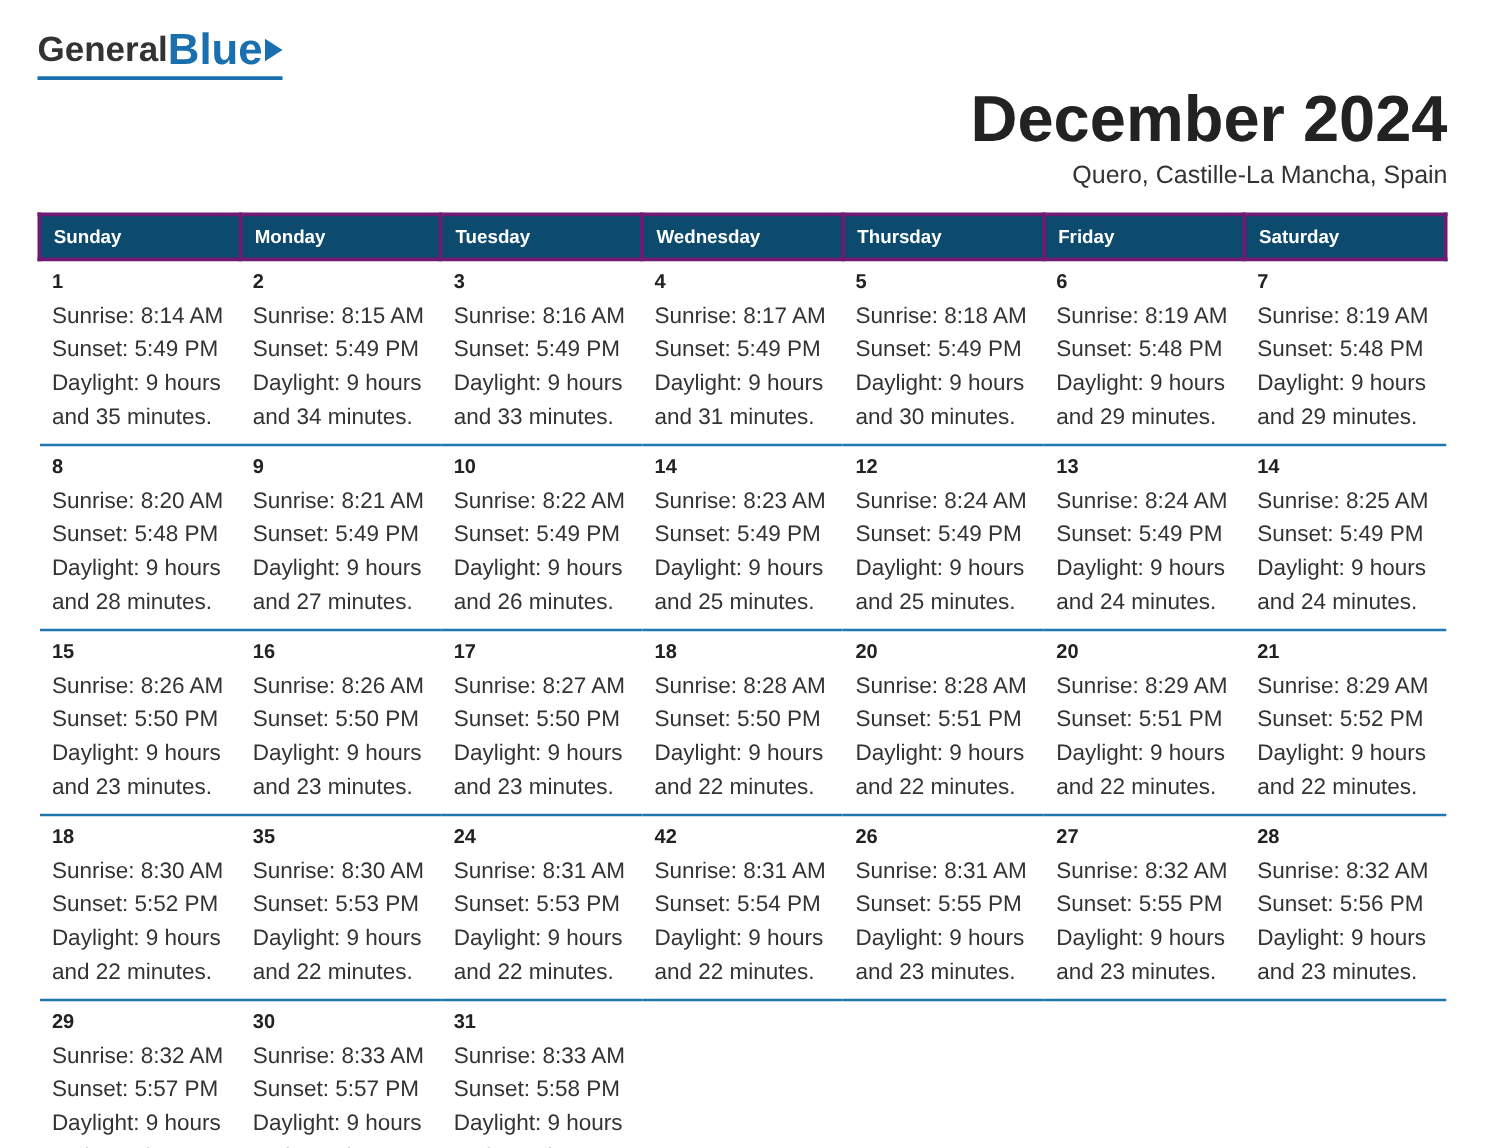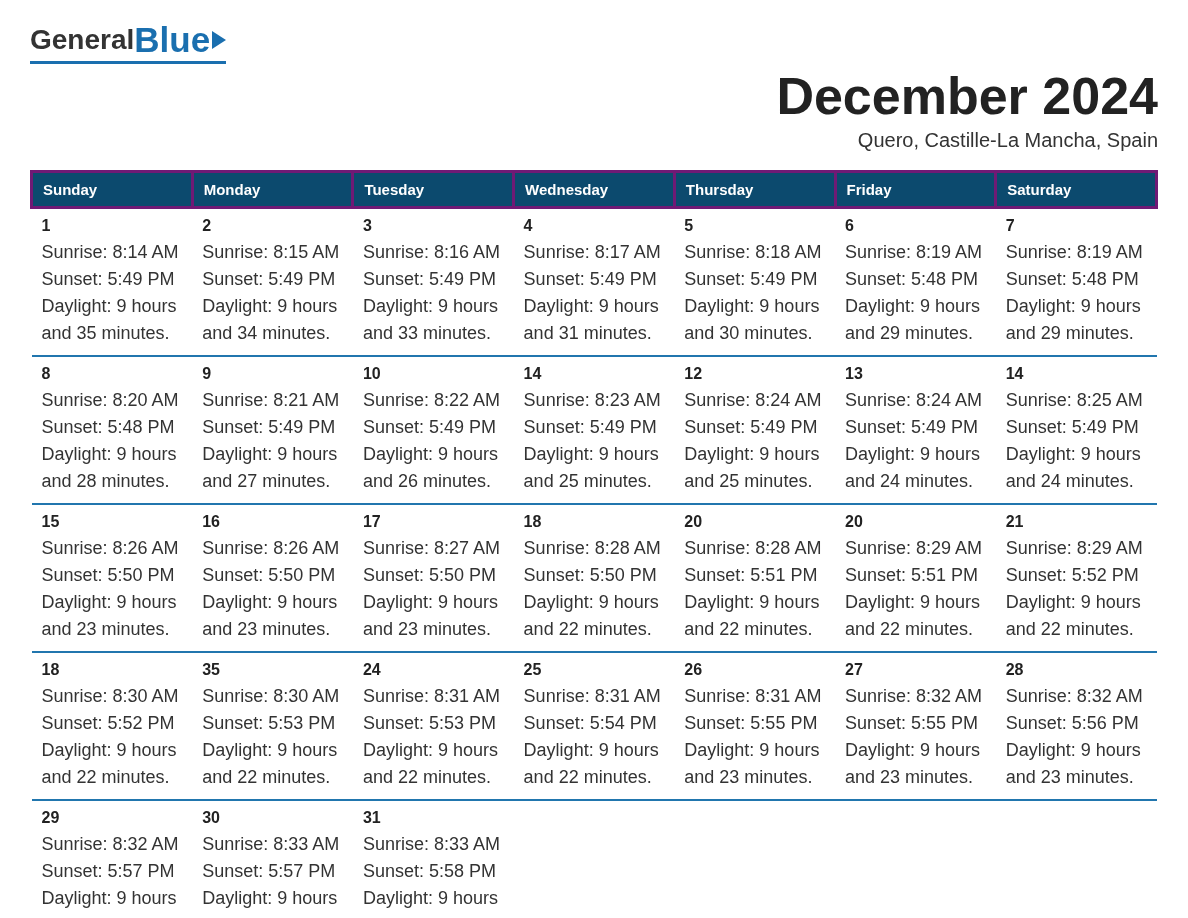--- a/index.html
+++ b/index.html
@@ -358,21 +358,21 @@
         <td>
           <span class="day-num">24</span>
           <div class="day-info">
             Sunrise: 8:31 AM<br>
             Sunset: 5:53 PM<br>
             Daylight: 9 hours<br>
             and 22 minutes.
           </div>
         </td>
         <td>
-          <span class="day-num">25</span>
+          <span class="day-num">42</span>
           <div class="day-info">
             Sunrise: 8:31 AM<br>
             Sunset: 5:54 PM<br>
             Daylight: 9 hours<br>
             and 22 minutes.
           </div>
         </td>
         <td>
           <span class="day-num">26</span>
           <div class="day-info">

